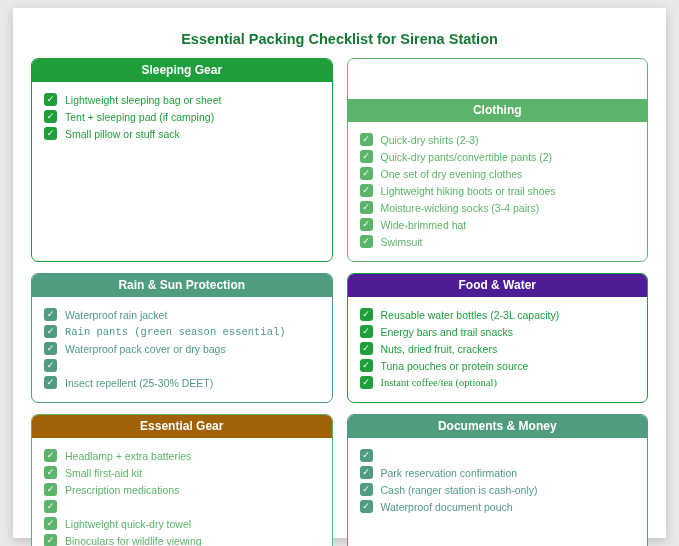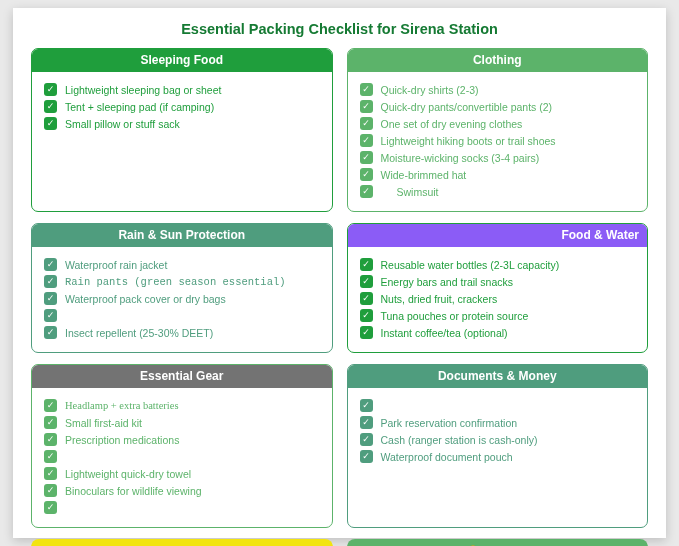--- a/index.html
+++ b/index.html
@@ -9,21 +9,21 @@
     background: #e9e9e9;
     position: relative;
     overflow: hidden;
   }
   .page-card {
     position: absolute;
     left: 13px; top: 8px; right: 13px; bottom: 8px;
     background: #ffffff;
     border-radius: 0;
     box-shadow: 0 3px 10px rgba(0,0,0,0.18);
-    padding: 13px 18px 12px 18px;
+    padding: 23px 18px 12px 18px;
   }
   .page-title {
     text-align: center;
     font-size: 14.5px;
     font-weight: bold;
     color: #157a33;
     margin-bottom: 11px;
   }
   .sections-grid {
     display: grid;
@@ -99,41 +99,41 @@
 </style>
 </head>
 <body>
 
 <div class="page-card">
 
   <div class="page-title">Essential Packing Checklist for Sirena Station</div>
 
   <div class="sections-grid">
   <div class="section-card" style="border-color: rgb(31, 158, 60);">
-    <div class="section-header" style="background: rgb(31, 158, 60);">Sleeping Food</div>
+    <div class="section-header" style="background: rgb(31, 158, 60);">Sleeping Gear</div>
     <div class="section-body">
   <div class="check-item">
     <span class="checkbox" style="background: rgb(31, 158, 60);">✓</span>
     <span class="item-label" style="color: rgb(31, 158, 60);">Lightweight sleeping bag or sheet</span>
   </div>
 
   <div class="check-item">
     <span class="checkbox" style="background: rgb(31, 158, 60);">✓</span>
     <span class="item-label" style="color: rgb(31, 158, 60);">Tent + sleeping pad (if camping)</span>
   </div>
 
   <div class="check-item">
     <span class="checkbox" style="background: rgb(31, 158, 60);">✓</span>
     <span class="item-label" style="color: rgb(31, 158, 60);">Small pillow or stuff sack</span>
   </div>
 </div>
   </div>
 
   <div class="section-card" style="border-color: rgb(92, 179, 106);">
-    <div class="section-header" style="background: rgb(92, 179, 106);">Clothing</div>
+    <div class="section-header" style="background: rgb(92, 179, 106); margin-top: 40px;">Clothing</div>
     <div class="section-body">
   <div class="check-item">
     <span class="checkbox" style="background: rgb(92, 179, 106);">✓</span>
     <span class="item-label" style="color: rgb(92, 179, 106);">Quick-dry shirts (2-3)</span>
   </div>
 
   <div class="check-item">
     <span class="checkbox" style="background: rgb(92, 179, 106);">✓</span>
     <span class="item-label" style="color: rgb(92, 179, 106);">Quick-dry pants/convertible pants (2)</span>
   </div>
@@ -153,21 +153,21 @@
     <span class="item-label" style="color: rgb(92, 179, 106);">Moisture-wicking socks (3-4 pairs)</span>
   </div>
 
   <div class="check-item">
     <span class="checkbox" style="background: rgb(92, 179, 106);">✓</span>
     <span class="item-label" style="color: rgb(92, 179, 106);">Wide-brimmed hat</span>
   </div>
 
   <div class="check-item">
     <span class="checkbox" style="background: rgb(92, 179, 106);">✓</span>
-    <span class="item-label" style="color: rgb(92, 179, 106); margin-left: 16px;">Swimsuit</span>
+    <span class="item-label" style="color: rgb(92, 179, 106);">Swimsuit</span>
   </div>
 </div>
   </div>
 
   <div class="section-card" style="border-color: rgb(79, 157, 126);">
     <div class="section-header" style="background: rgb(79, 157, 126);">Rain &amp; Sun Protection</div>
     <div class="section-body">
   <div class="check-item">
     <span class="checkbox" style="background: rgb(79, 157, 126);">✓</span>
     <span class="item-label" style="color: rgb(79, 157, 126);">Waterproof rain jacket</span>
@@ -188,21 +188,21 @@
   </div>
 
   <div class="check-item">
     <span class="checkbox" style="background: rgb(79, 157, 126);">✓</span>
     <span class="item-label" style="color: rgb(79, 157, 126);">Insect repellent (25-30% DEET)</span>
   </div>
 </div>
   </div>
 
   <div class="section-card" style="border-color: rgb(31, 158, 60);">
-    <div class="section-header" style="background: #8b5cf6; text-align: right;">Food &amp; Water</div>
+    <div class="section-header" style="background: #4c1d95;">Food &amp; Water</div>
     <div class="section-body">
   <div class="check-item">
     <span class="checkbox" style="background: rgb(31, 158, 60);">✓</span>
     <span class="item-label" style="color: rgb(31, 158, 60);">Reusable water bottles (2-3L capacity)</span>
   </div>
 
   <div class="check-item">
     <span class="checkbox" style="background: rgb(31, 158, 60);">✓</span>
     <span class="item-label" style="color: rgb(31, 158, 60);">Energy bars and trail snacks</span>
   </div>
@@ -212,31 +212,31 @@
     <span class="item-label" style="color: rgb(31, 158, 60);">Nuts, dried fruit, crackers</span>
   </div>
 
   <div class="check-item">
     <span class="checkbox" style="background: rgb(31, 158, 60);">✓</span>
     <span class="item-label" style="color: rgb(31, 158, 60);">Tuna pouches or protein source</span>
   </div>
 
   <div class="check-item">
     <span class="checkbox" style="background: rgb(31, 158, 60);">✓</span>
-    <span class="item-label" style="color: rgb(31, 158, 60);">Instant coffee/tea (optional)</span>
+    <span class="item-label" style="color: rgb(31, 158, 60); font-family: Liberation Serif, serif;">Instant coffee/tea (optional)</span>
   </div>
 </div>
   </div>
 
   <div class="section-card" style="border-color: rgb(92, 179, 106);">
-    <div class="section-header" style="background: #737373;">Essential Gear</div>
-    <div class="section-body">
-  <div class="check-item">
-    <span class="checkbox" style="background: rgb(92, 179, 106);">✓</span>
-    <span class="item-label" style="color: rgb(92, 179, 106); font-family: Liberation Serif, serif;">Headlamp + extra batteries</span>
+    <div class="section-header" style="background: #a16207;">Essential Gear</div>
+    <div class="section-body">
+  <div class="check-item">
+    <span class="checkbox" style="background: rgb(92, 179, 106);">✓</span>
+    <span class="item-label" style="color: rgb(92, 179, 106);">Headlamp + extra batteries</span>
   </div>
 
   <div class="check-item">
     <span class="checkbox" style="background: rgb(92, 179, 106);">✓</span>
     <span class="item-label" style="color: rgb(92, 179, 106); text-align: right;">Small first-aid kit</span>
   </div>
 
   <div class="check-item">
     <span class="checkbox" style="background: rgb(92, 179, 106);">✓</span>
     <span class="item-label" style="color: rgb(92, 179, 106);">Prescription medications</span>

